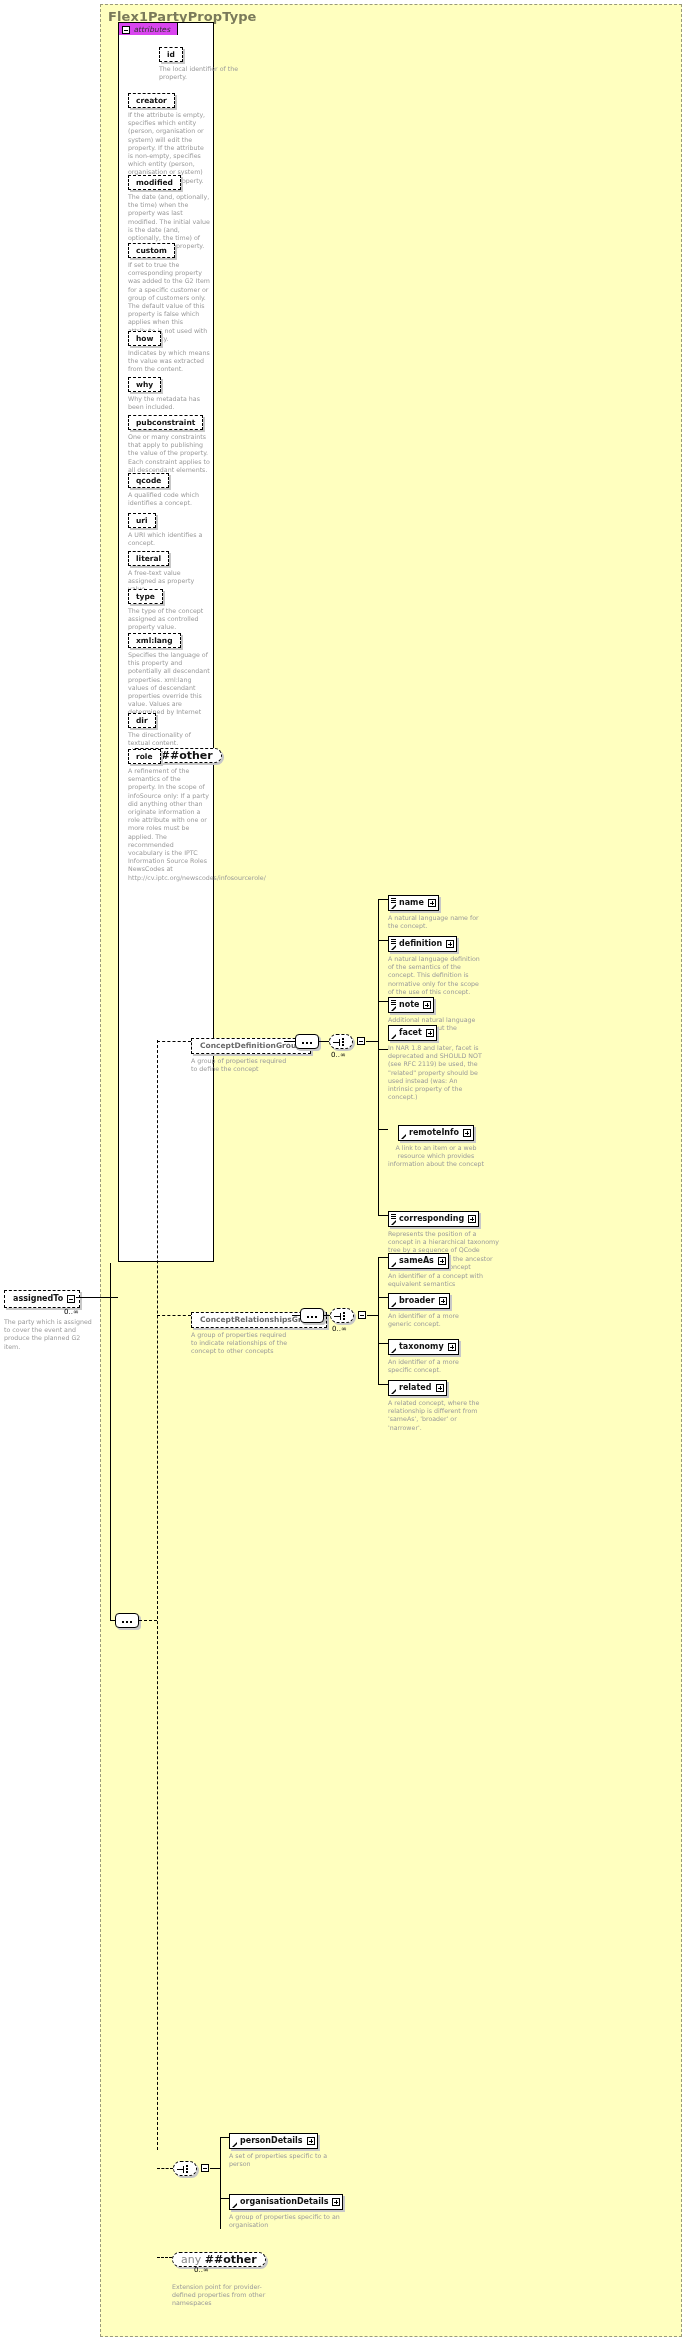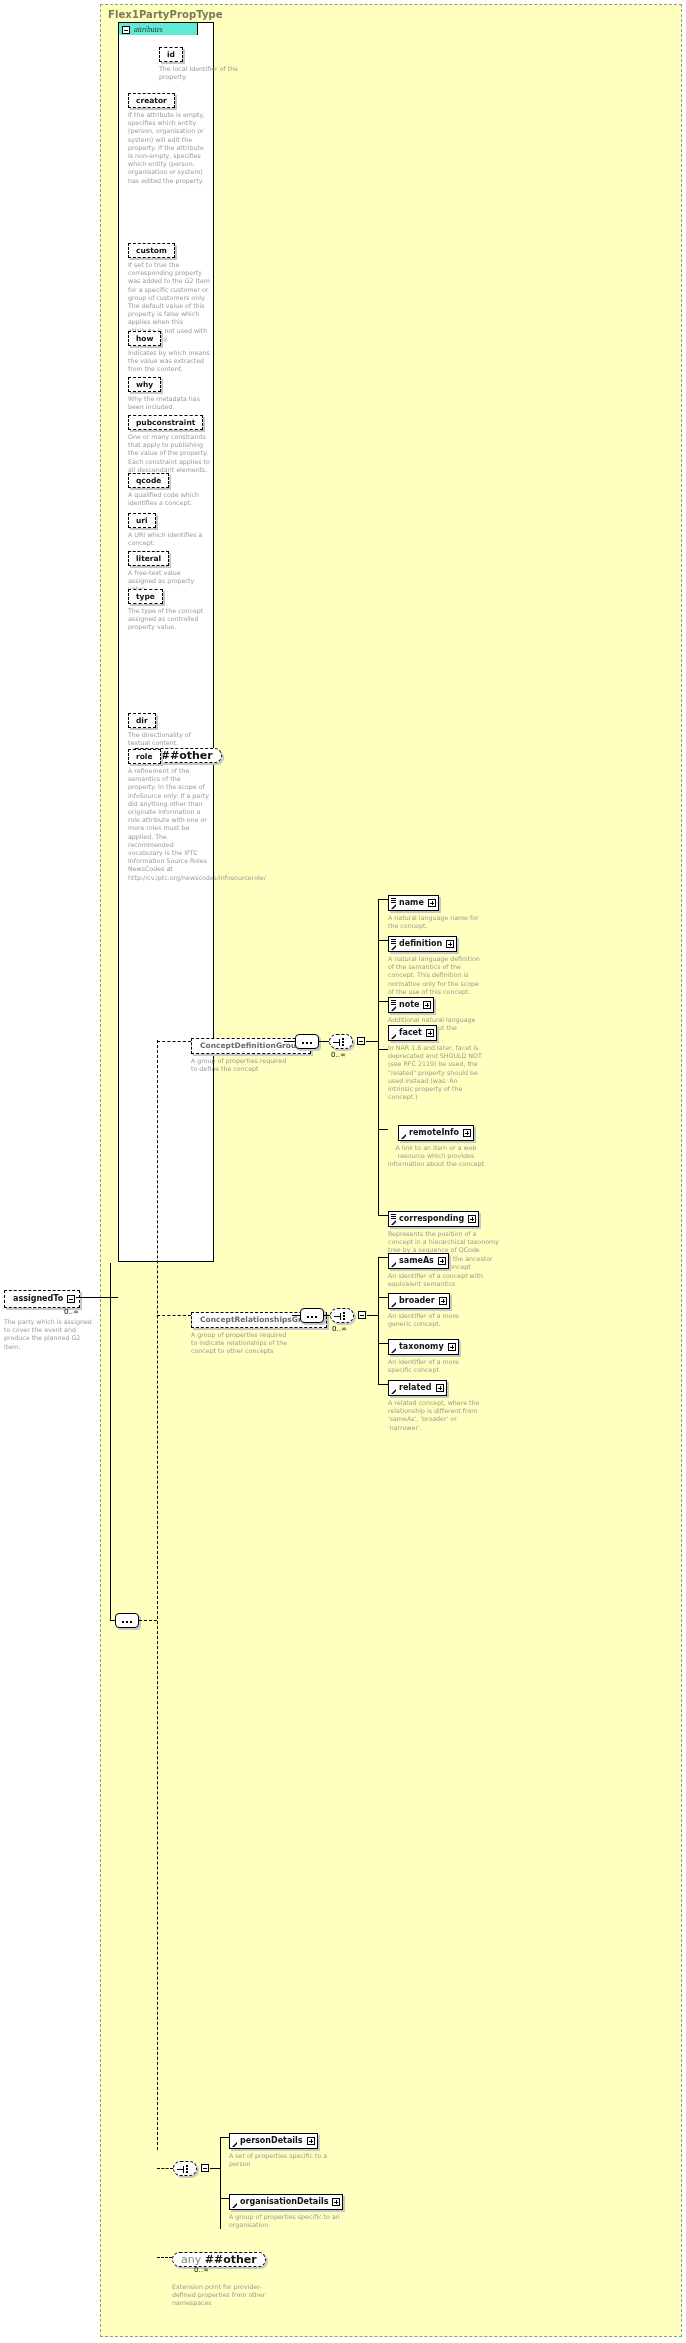--- a/index.html
+++ b/index.html
@@ -20,43 +20,42 @@
   .type-box {
     position: absolute;
     left: 100px; top: 4px;
     width: 582px; height: 2333px;
     background: #ffffbf;
     border: 1px dashed #9a9a7a;
   }
   .type-title {
     position: absolute;
     left: 108px; top: 9px;
-    font-size: 10px;
+    font-size: 13px;
     font-weight: bold;
     color: #7a7a5a;
     letter-spacing: .1px;
     white-space: nowrap;
   }
 
   
   .attrs-box {
     position: absolute;
     left: 118px; top: 22px;
     width: 96px; height: 1240px;
     background: #ffffff;
     border: 1px solid #000000;
   }
   .attrs-tab {
     position: absolute;
     left: 118px; top: 22px;
-    width: 80px; height: 13px;
-    background: #5eead4;
+    width: 60px; height: 13px;
+    background: #d946ef;
     border: 1px solid #000000;
     border-bottom: none;
-    font-family: Liberation Serif, serif;
   }
   .attrs-tab .tabtext {
     position: absolute;
     left: 15px; top: 2px;
     font-size: 7.5px;
     font-style: italic;
     color: #333;
     white-space: nowrap;
   }
   .minus-sq {
@@ -294,20 +293,24 @@
   <div class="attr" style="left:128px; top:42px;margin-left:31px;">
     <div class="abox">id</div>
     <div class="adesc">The local identifier of the property.</div>
   </div>
 
   <div class="attr" style="left:128px; top:88px;">
     <div class="abox">creator</div>
     <div class="adesc">If the attribute is empty, specifies which entity (person, organisation or system) will edit the property. If the attribute is non-empty, specifies which entity (person, organisation or system) has edited the property.</div>
   </div>
 
+  <div class="attr" style="left:128px; top:170px;">
+    <div class="abox">modified</div>
+    <div class="adesc">The date (and, optionally, the time) when the property was last modified. The initial value is the date (and, optionally, the time) of creation of the property.</div>
+  </div>
 
   <div class="attr" style="left:128px; top:238px;">
     <div class="abox">custom</div>
     <div class="adesc">If set to true the corresponding property was added to the G2 Item for a specific customer or group of customers only. The default value of this property is false which applies when this attribute is not used with the property.</div>
   </div>
 
   <div class="attr" style="left:128px; top:326px;">
     <div class="abox">how</div>
     <div class="adesc">Indicates by which means the value was extracted from the content.</div>
   </div>
@@ -335,20 +338,24 @@
   <div class="attr" style="left:128px; top:546px;">
     <div class="abox">literal</div>
     <div class="adesc">A free-text value assigned as property value.</div>
   </div>
 
   <div class="attr" style="left:128px; top:584px;">
     <div class="abox">type</div>
     <div class="adesc">The type of the concept assigned as controlled property value.</div>
   </div>
 
+  <div class="attr" style="left:128px; top:628px;">
+    <div class="abox">xml:lang</div>
+    <div class="adesc">Specifies the language of this property and potentially all descendant properties. xml:lang values of descendant properties override this value. Values are determined by Internet BCP 47.</div>
+  </div>
 
   <div class="attr" style="left:128px; top:708px;">
     <div class="abox">dir</div>
     <div class="adesc">The directionality of textual content.</div>
   </div>
 
   <div class="attr" style="left:128px; top:744px;">
     <div class="anybox">
       <span class="a-any">any</span>
       <span class="a-ns">##other</span>

